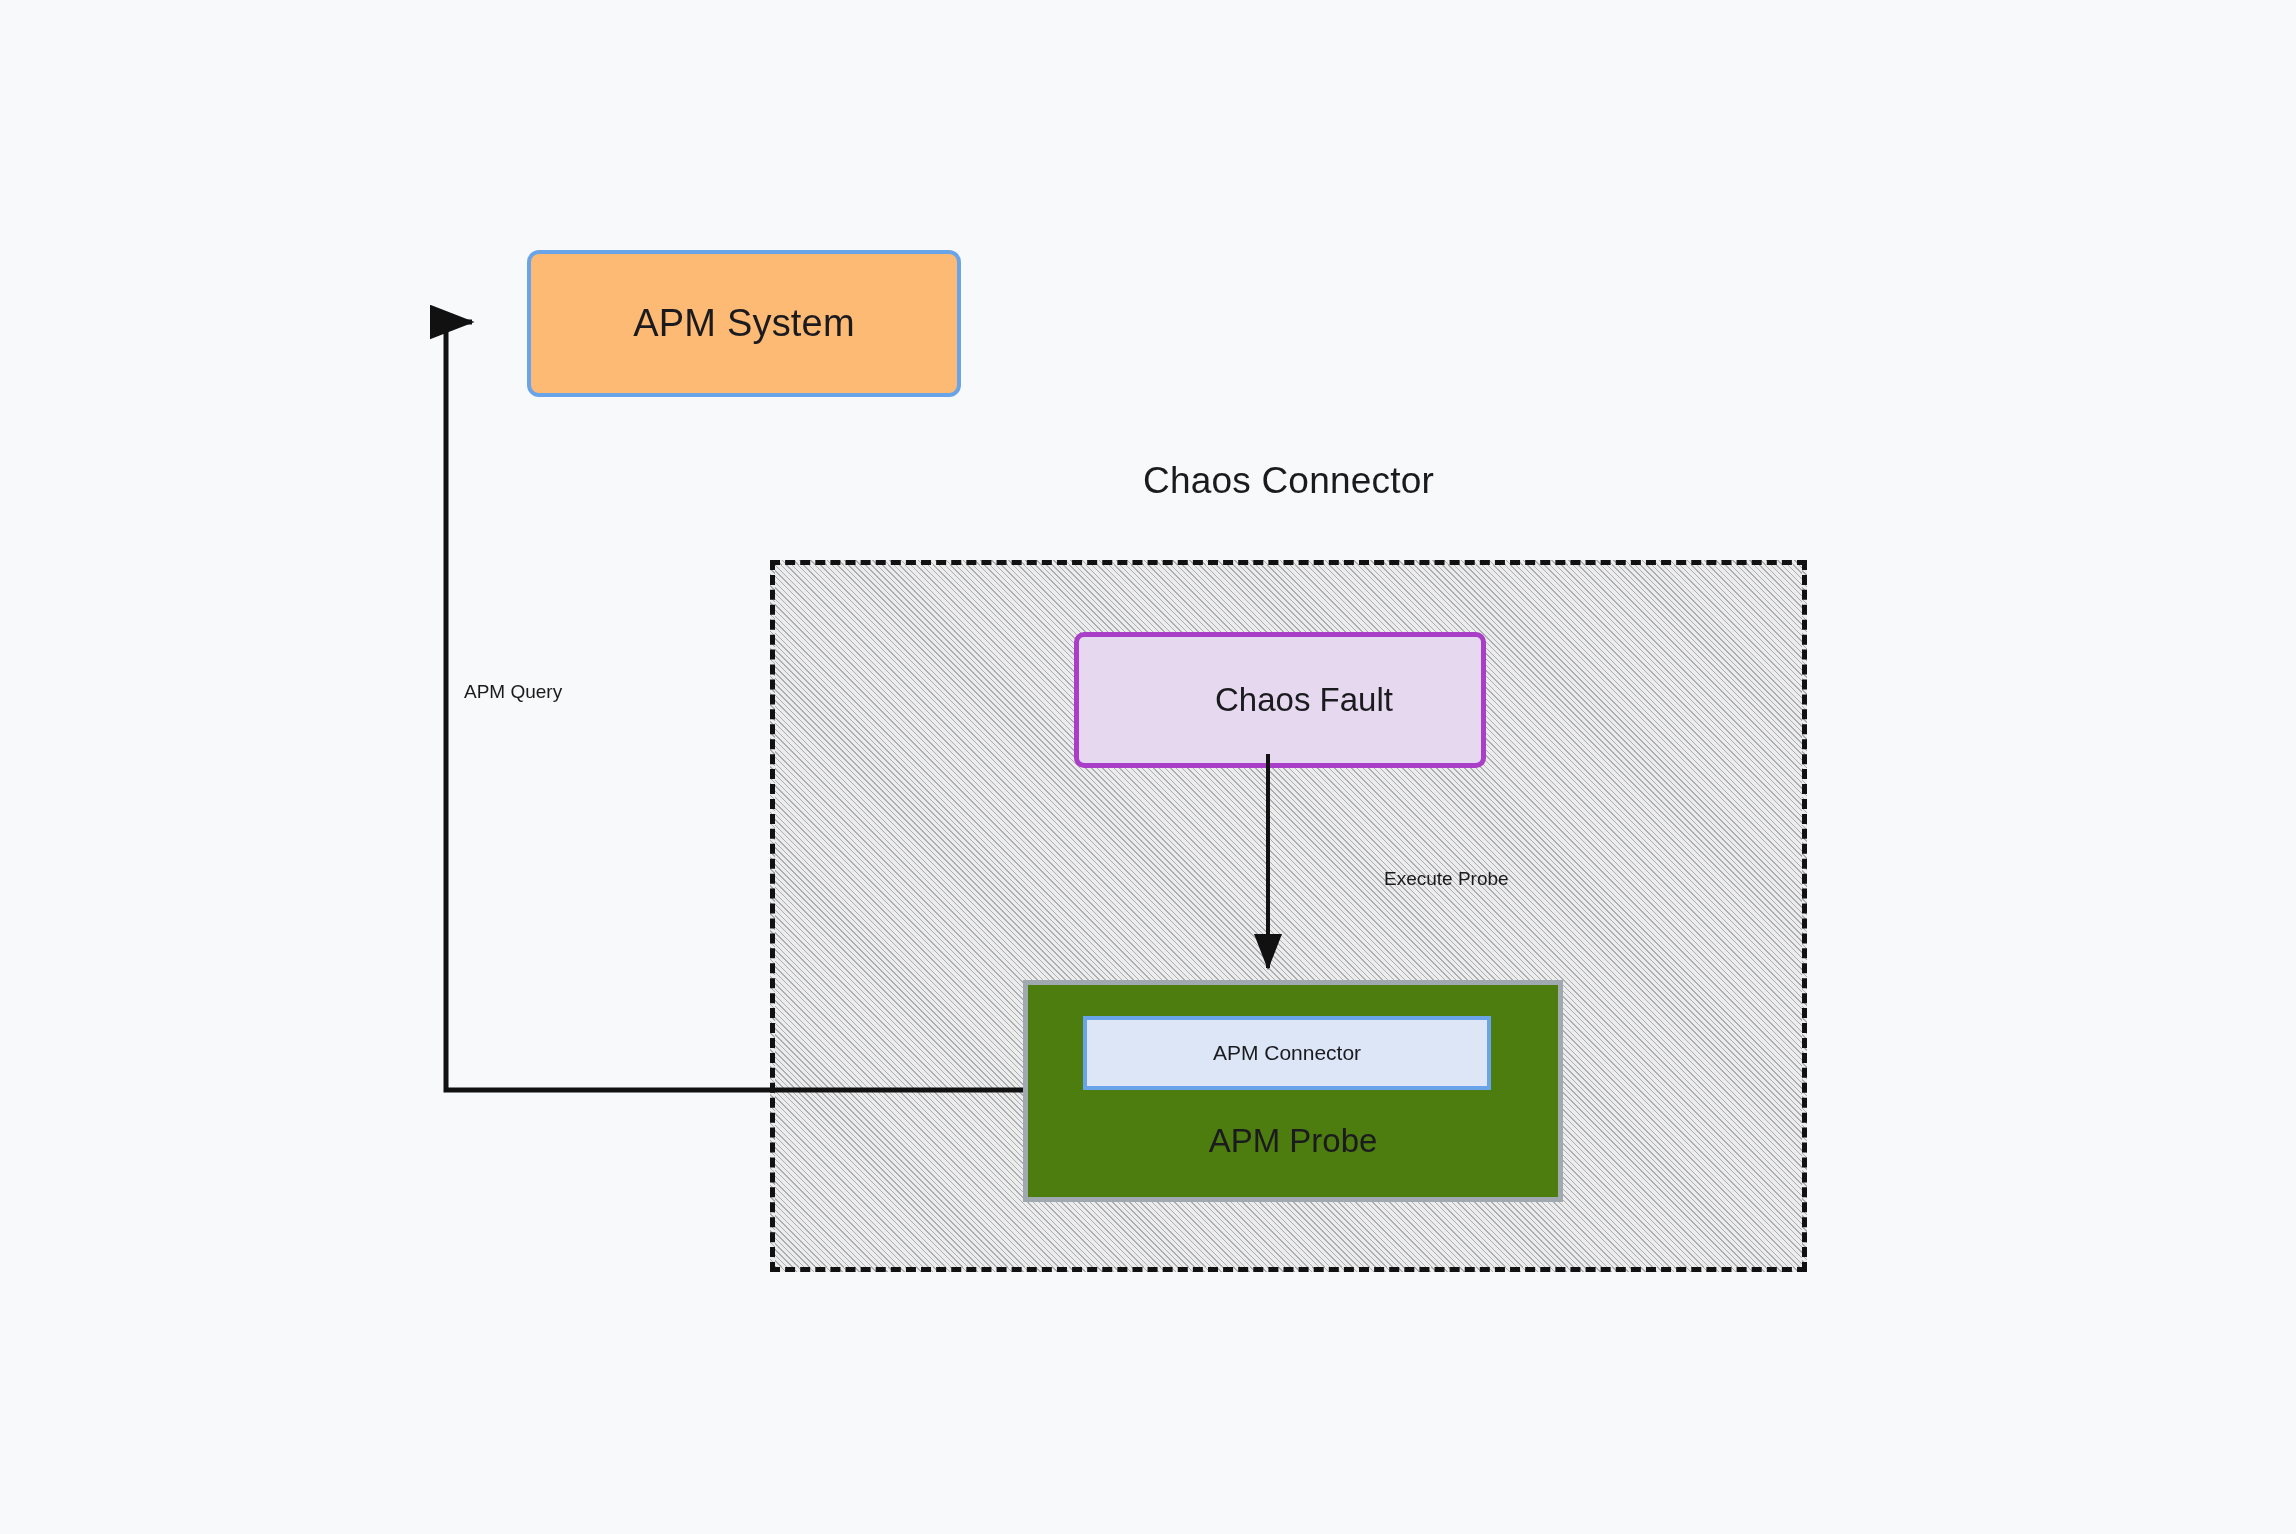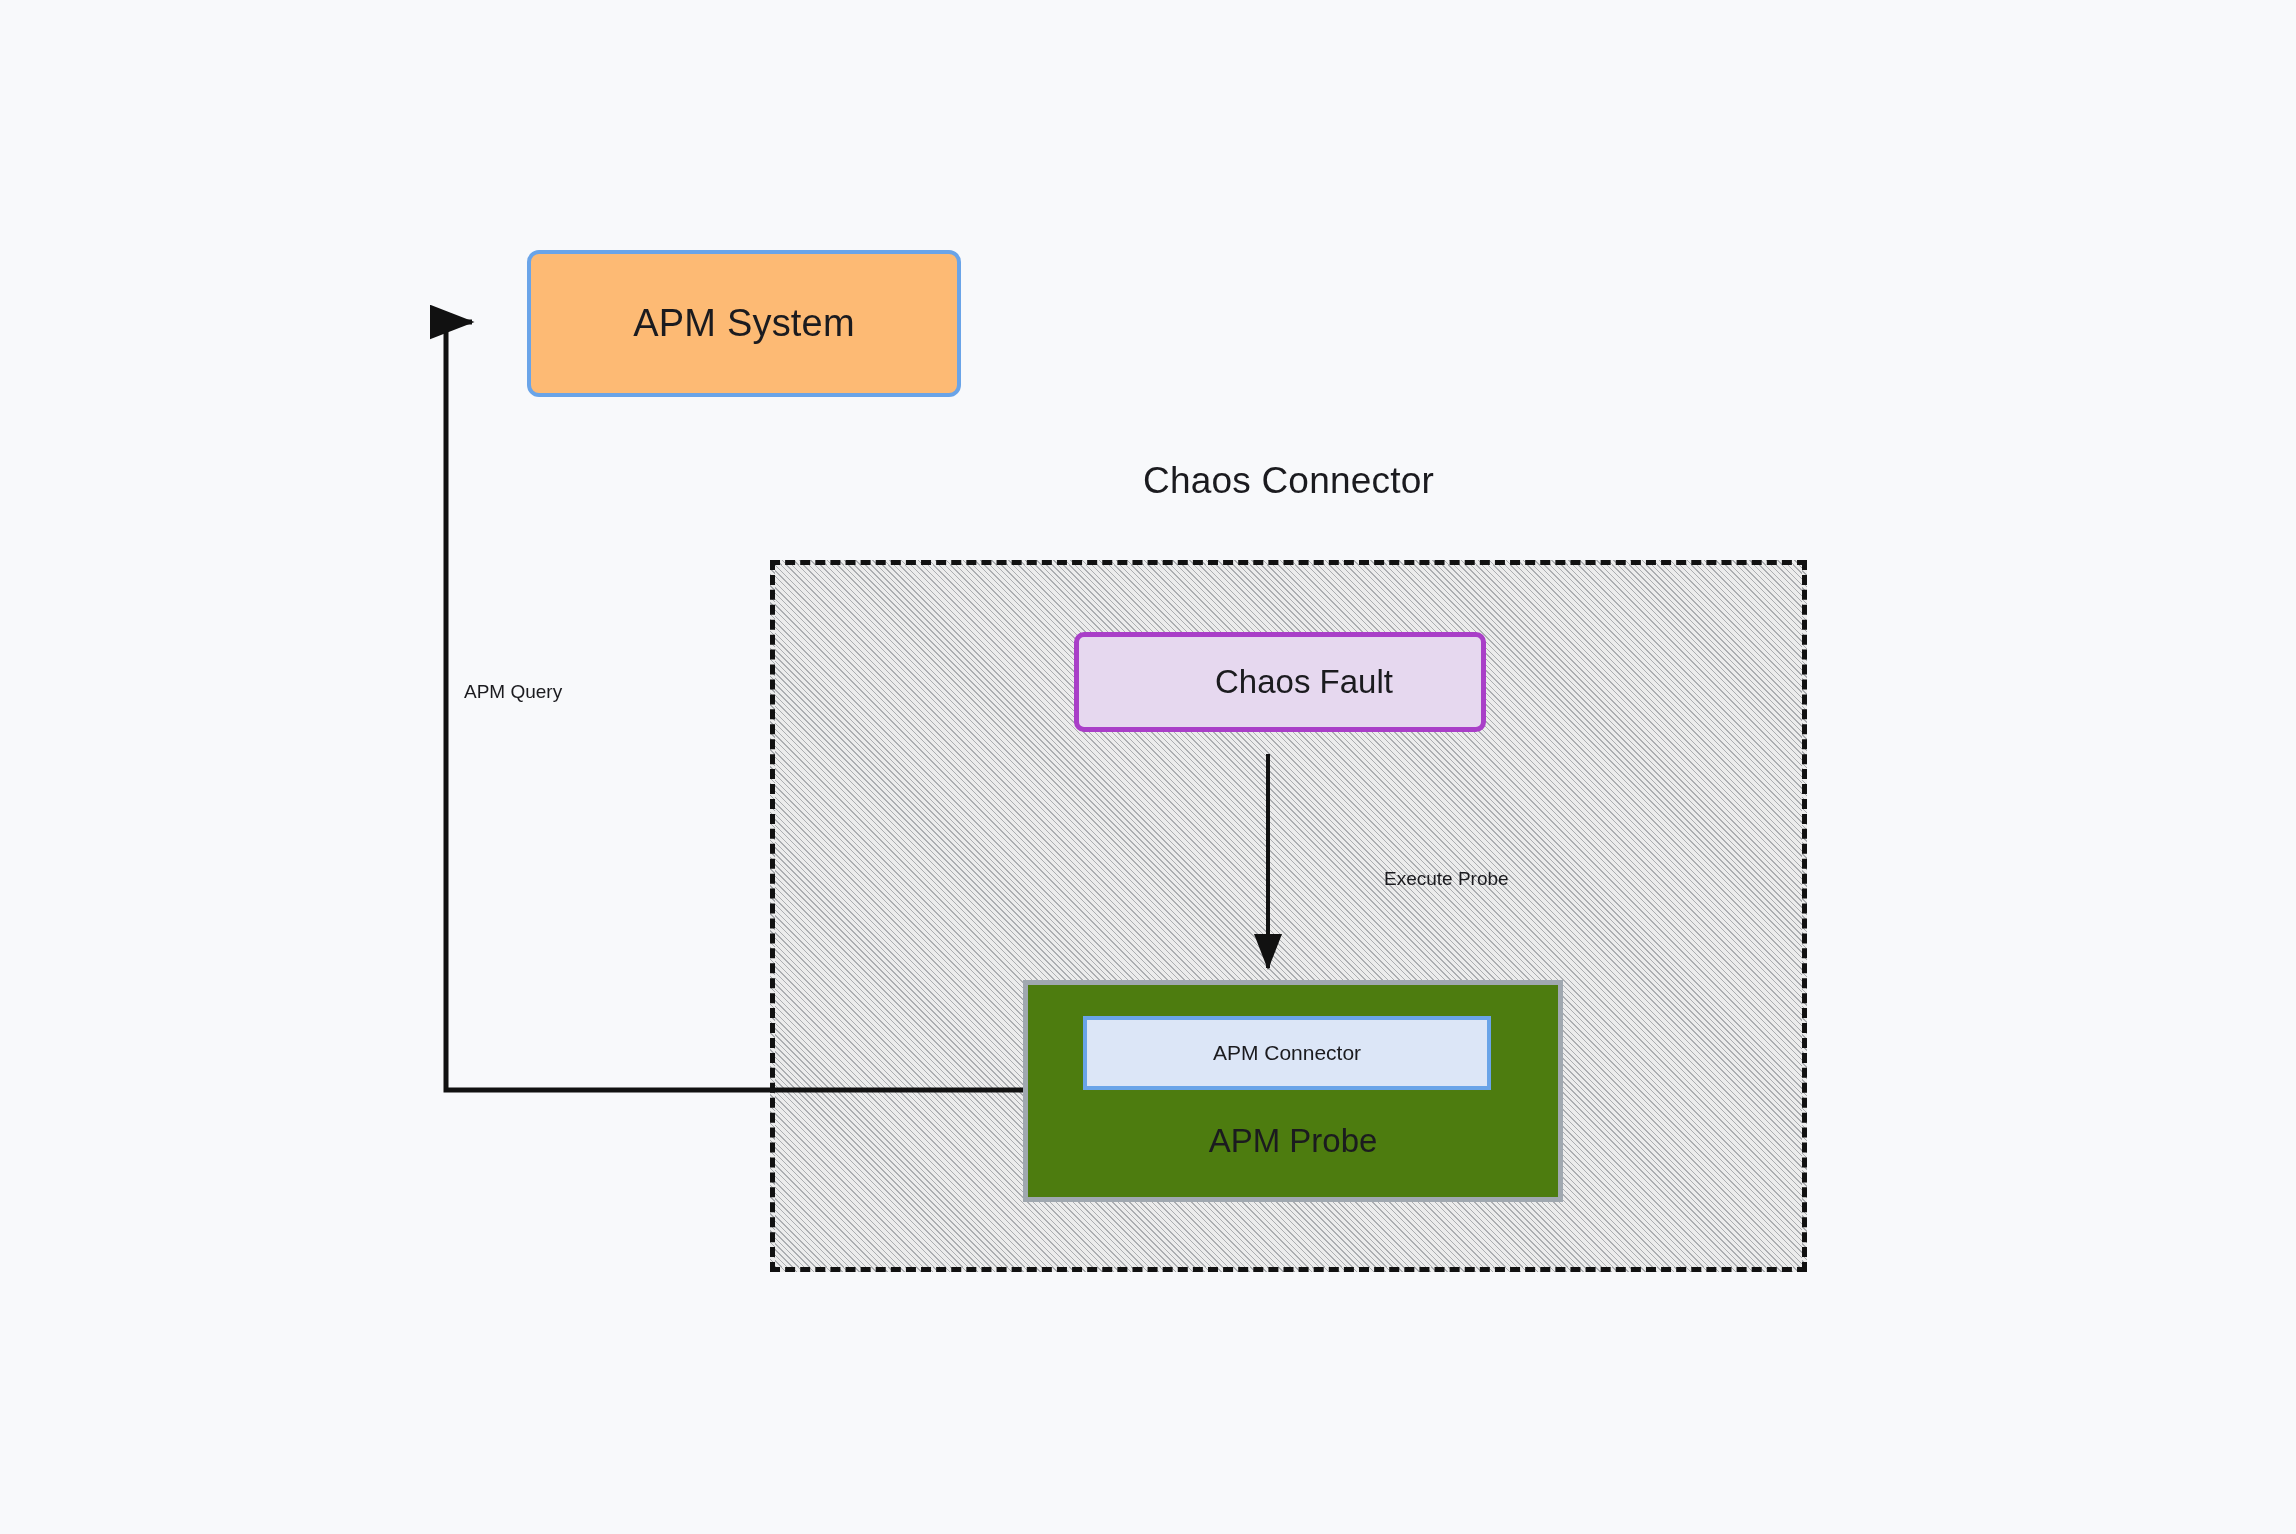--- a/index.html
+++ b/index.html
@@ -76,21 +76,21 @@
         rgba(120,124,130,.55) 1px,
         rgba(255,255,255,0) 1px,
         rgba(255,255,255,0) 4px);
   }
 
   
   #chaos-fault {
     left: 1074px;
     top: 632px;
     width: 412px;
-    height: 100px;
+    height: 136px;
     background: #e6d8ef;
     border: 5px solid #a93fc8;
     border-radius: 10px;
     font-size: 33px;
     padding-left: 48px;
   }
 
   
   #apm-probe {
     left: 1023px;

